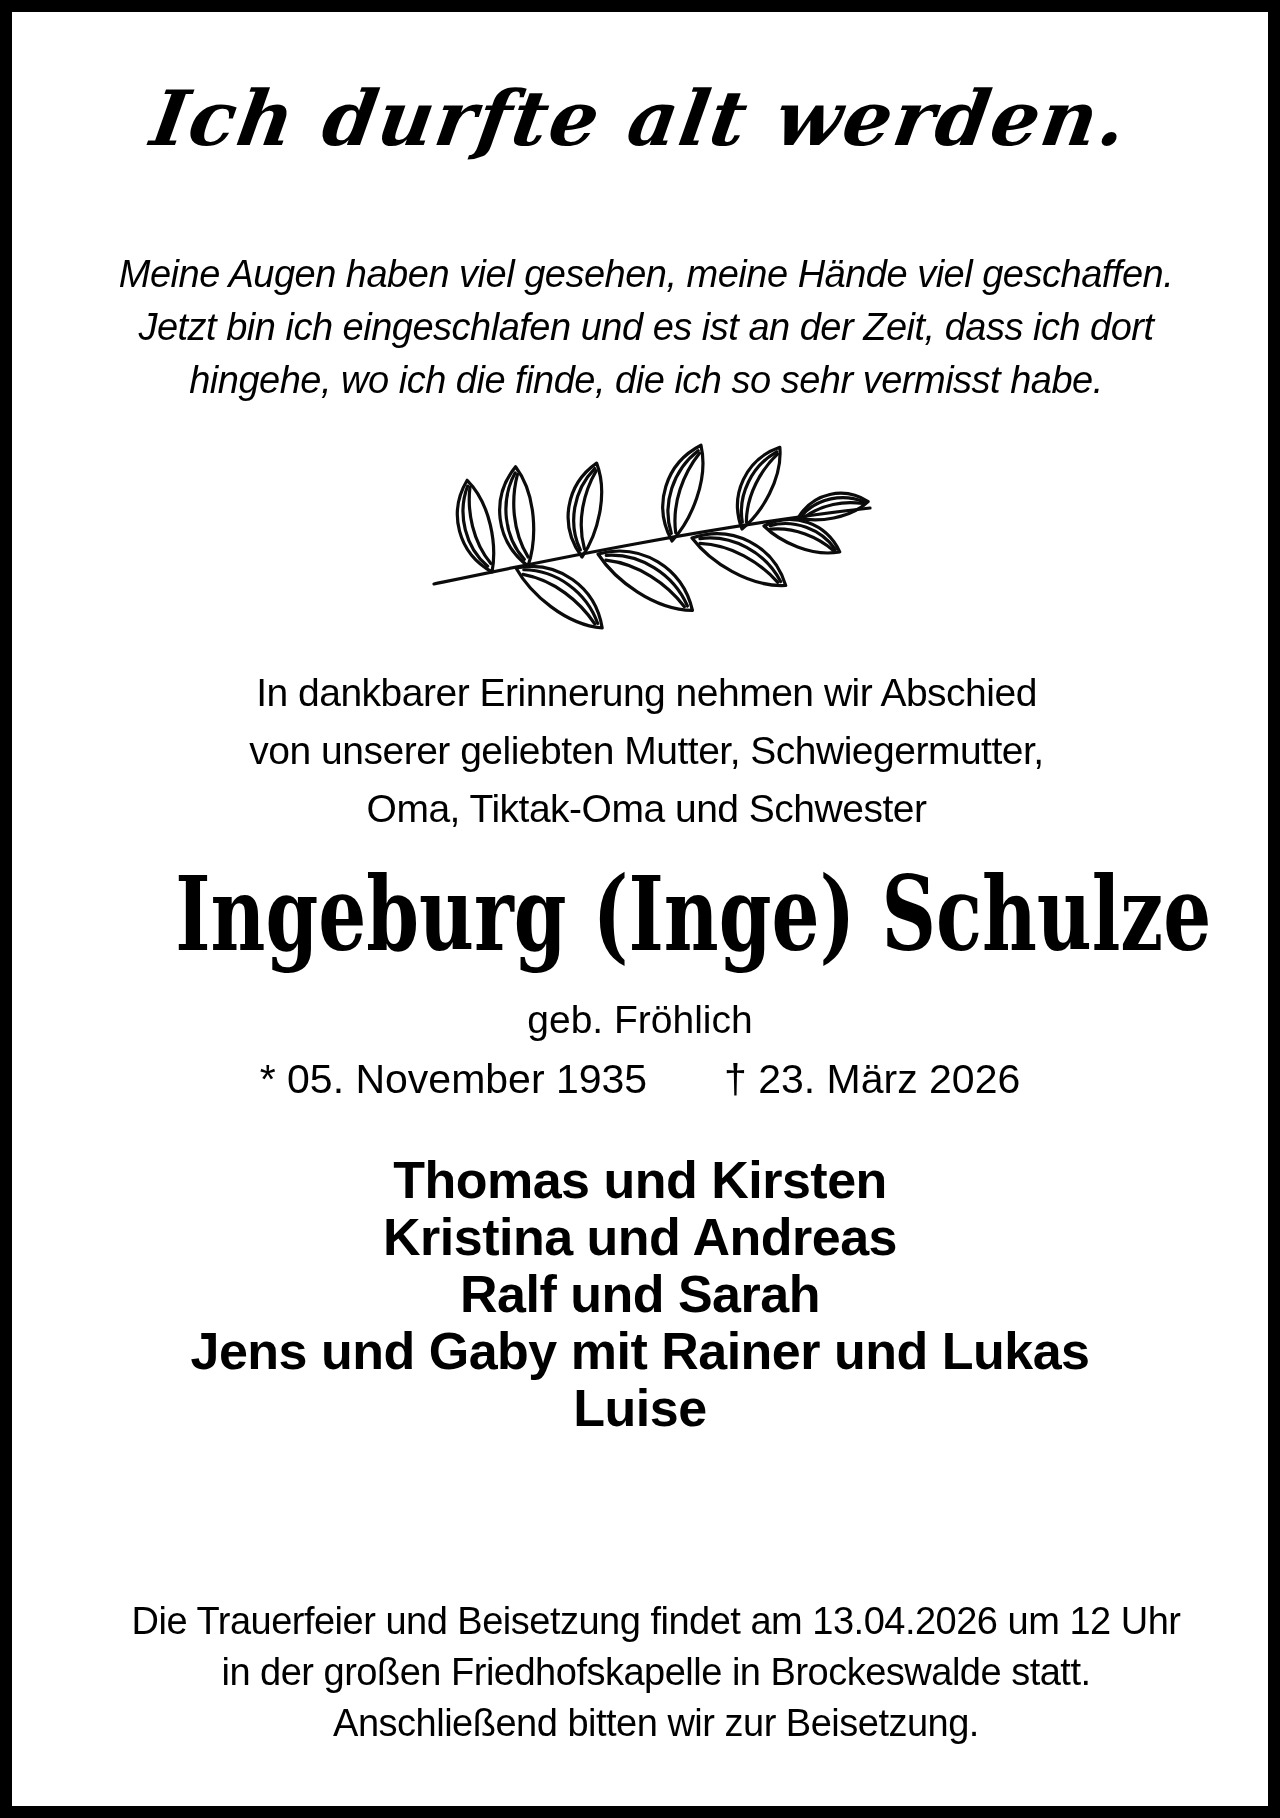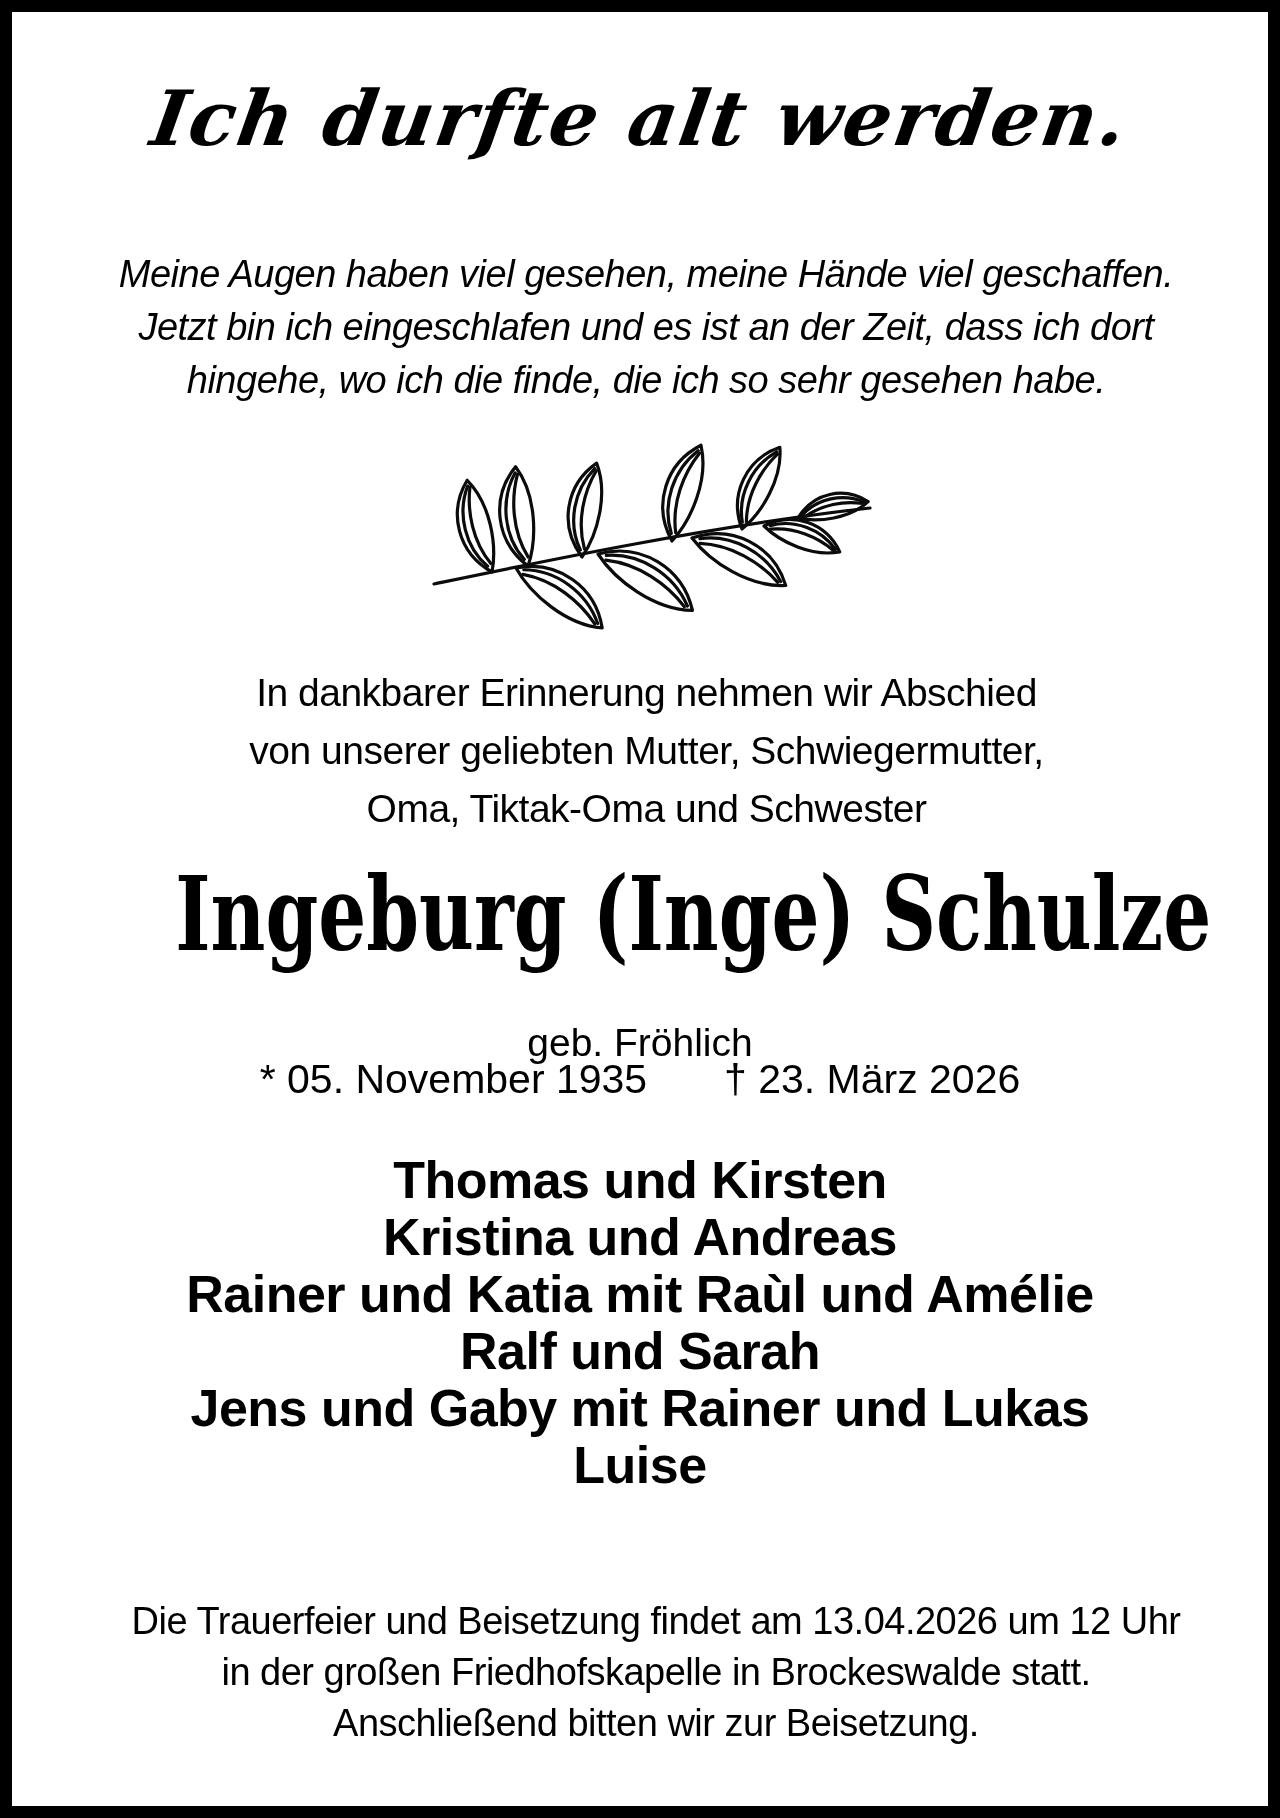--- a/index.html
+++ b/index.html
@@ -67,21 +67,20 @@
     top: 842px;
     font-family: "DejaVu Serif", serif;
     font-weight: bold;
     font-size: 102px;
     transform: scaleX(0.74);
     white-space: nowrap;
   }
   .maiden {
     top: 986px;
     font-size: 39px;
-    margin-top: 23px;
   }
   .dates {
     top: 1044px;
     font-size: 41px;
     white-space: nowrap;
   }
   .dates .gap {
     display: inline-block;
     width: 54px;
   }
@@ -103,21 +102,21 @@
 </head>
 <body>
 
 <div class="sheet">
 
   <div class="center-block headline">Ich durfte alt werden.</div>
 
   <div class="center-block quote">
     <div>Meine Augen haben viel gesehen, meine Hände viel geschaffen.</div>
     <div>Jetzt bin ich eingeschlafen und es ist an der Zeit, dass ich dort</div>
-    <div>hingehe, wo ich die finde, die ich so sehr gesehen habe.</div>
+    <div>hingehe, wo ich die finde, die ich so sehr vermisst habe.</div>
   </div>
 
   <div class="branch-wrap">
     <svg width="464" height="216" viewBox="0 0 464 216" xmlns="http://www.w3.org/2000/svg">
       <defs>
         <g id="leaf">
           <path class="lf" d="M0,0 C28,-30 72,-30 100,-2 C70,16 26,12 0,0 Z"></path>
           <path class="lf" d="M7,-3 C32,-21 68,-21 94,-3"></path>
           <path class="lf" d="M9,1 C36,-12 68,-10 92,-1"></path>
         </g>
@@ -148,21 +147,20 @@
 
   <div class="center-block dates">
     <span>* 05. November 1935</span>
     <span class="gap"></span>
     <span>† 23. März 2026</span>
   </div>
 
   <div class="center-block mourners">
     <div>Thomas und Kirsten</div>
     <div>Kristina und Andreas</div>
-    <div>Rainer und Katia mit Raùl und Amélie</div>
     <div>Ralf und Sarah</div>
     <div>Jens und Gaby mit Rainer und Lukas</div>
     <div>Luise</div>
   </div>
 
   <div class="center-block funeral">
     <div>Die Trauerfeier und Beisetzung findet am 13.04.2026 um 12 Uhr</div>
     <div>in der großen Friedhofskapelle in Brockeswalde statt.</div>
     <div>Anschließend bitten wir zur Beisetzung.</div>
   </div>

